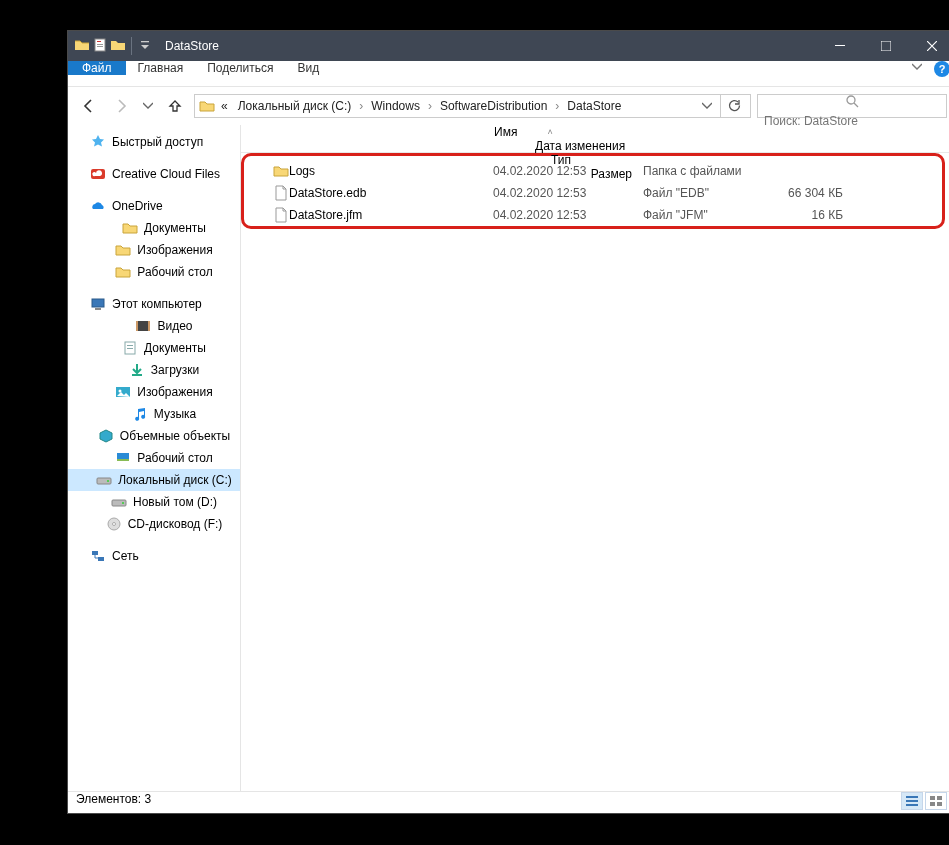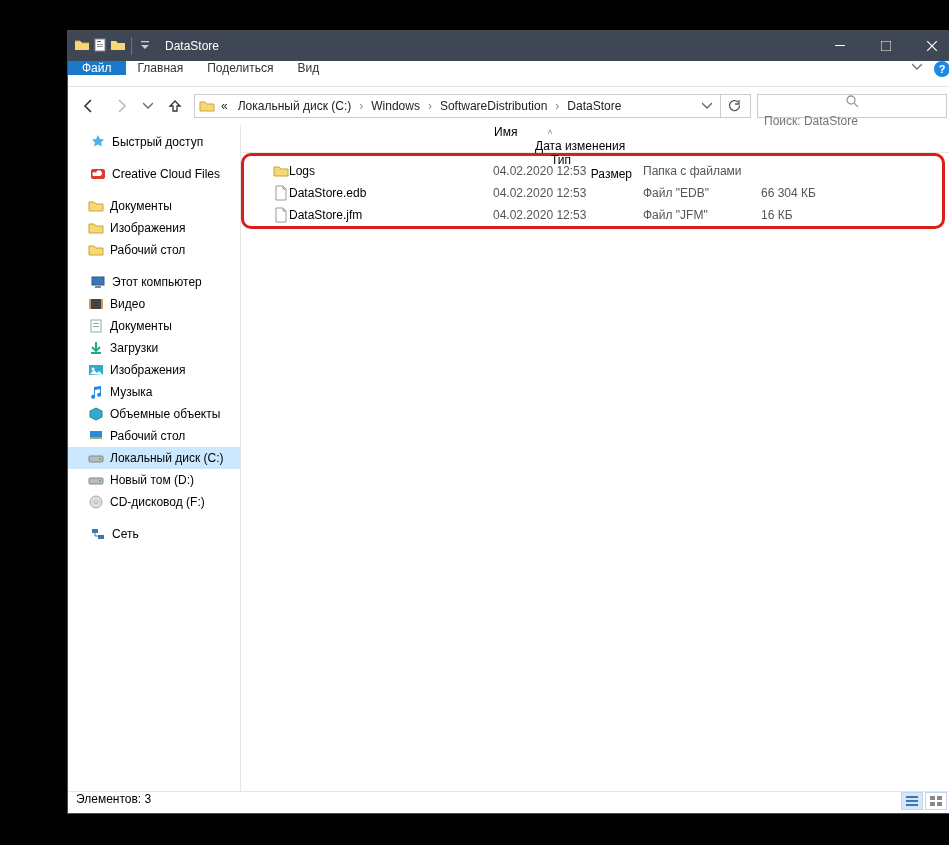--- a/index.html
+++ b/index.html
@@ -31,40 +31,40 @@
 .crumb-sep { color: #888; padding: 0 2px; }
 .addr-drop { margin-left: auto; color: #666; padding: 0 6px; }
 .addr-refresh { width: 26px; border-left: 1px solid #ccc; display: flex; align-items: center; justify-content: center; color: #555; height: 100%; }
 .searchbox { width: 190px; height: 24px; border: 1px solid #ccc; display: flex; align-items: center; padding: 0 6px; color: #888; gap: 6px; flex-direction: column; }
 .searchbox input { border: none; outline: none; color: #888; width: 100%; font-style: normal; background: transparent; }
 
 
 .body { position: absolute; top: 94px; bottom: 22px; left: 0; right: 0; display: flex; }
 .sidebar { width: 173px; border-right: 1px solid #e5e5e5; padding: 6px 0; overflow: hidden; }
 .sb-item { display: flex; align-items: center; height: 22px; padding-left: 22px; gap: 6px; white-space: nowrap; }
-.sb-item.lvl1 { padding-left: 20px; }
+.sb-item.lvl1 { padding-left: 20px; justify-content: center; }
 .sb-item.sel { background: #cce8ff; }
 .sb-gap { height: 10px; }
 .sb-ico { width: 16px; height: 16px; flex-shrink: 0; display: flex; align-items: center; justify-content: center; }
 
 .content { flex: 1; position: relative; }
 .cols { height: 28px; display: flex; align-items: center; border-bottom: 1px solid #e8e8e8; color: #444; flex-direction: column; }
 .col { padding-left: 12px; }
 .col.name { width: 252px; padding-left: 22px; display:flex; align-items:center; gap:30px;}
 .col.date { width: 150px; }
 .col.type { width: 118px; }
 .col.size { width: 96px; text-align: right; padding-right: 14px; }
 .sort-arrow { color:#888; font-size:9px;}
 
 .file-list { padding-top: 4px; border: 3px solid #d8201a; border-radius: 10px; margin: 0 10px 0 0; }
 .row { height: 22px; display: flex; align-items: center; }
 .row .cell-name { width: 249px; padding-left: 29px; display: flex; align-items: center; }
 .row .cell-date { width: 150px; color: #555; }
 .row .cell-type { width: 118px; color: #555; }
-.row .cell-size { width: 96px; text-align: left; padding-right: 14px; color: #555; }
+.row .cell-size { width: 96px; text-align: right; padding-right: 14px; color: #555; }
 
 
 .status { position: absolute; bottom: 0; left: 0; right: 0; height: 22px; border-top: 1px solid #e5e5e5; display: flex; padding: 0 8px; color: #1a6fb7; gap: 6px; }
 .viewbtns { margin-left: auto; display: flex; gap: 2px; }
 .viewbtn { width: 22px; height: 18px; border: 1px solid #c5d6ea; display:flex; align-items:center; justify-content:center; }
 .viewbtn.active { background: #d6e8f7; }
 
 
 svg { display: block; }
 </style>
@@ -212,20 +212,28 @@
       <div class="sb-item">
         <span class="sb-ico">
             <svg width="16" height="16">
               <rect x="1" y="3" width="14" height="10" rx="2" fill="#da3b2b"></rect>
               <path d="M5 10a2 2 0 1 1 1-3 3 3 0 1 1 4 3z" fill="#fff"></path>
             </svg>
           </span>
         <span>Creative Cloud Files</span>
       </div>
       <div class="sb-gap"></div>
+      <div class="sb-item">
+        <span class="sb-ico">
+            <svg width="16" height="16">
+              <path d="M3 11a3 3 0 0 1 2-5 4 4 0 0 1 7 1 2.5 2.5 0 0 1 1 4z" fill="#1e88e5"></path>
+            </svg>
+          </span>
+        <span>OneDrive</span>
+      </div>
       <div id="od-items">
           <div class="sb-item lvl1">
       <span class="sb-ico">
               <svg width="16" height="14">
                 <path d="M1 3h5l2 2h7v7H1z" fill="#f8d776" stroke="#c9a43a"></path>
               </svg>
             </span>
       <span>Документы</span>
           </div>
           <div class="sb-item lvl1">

